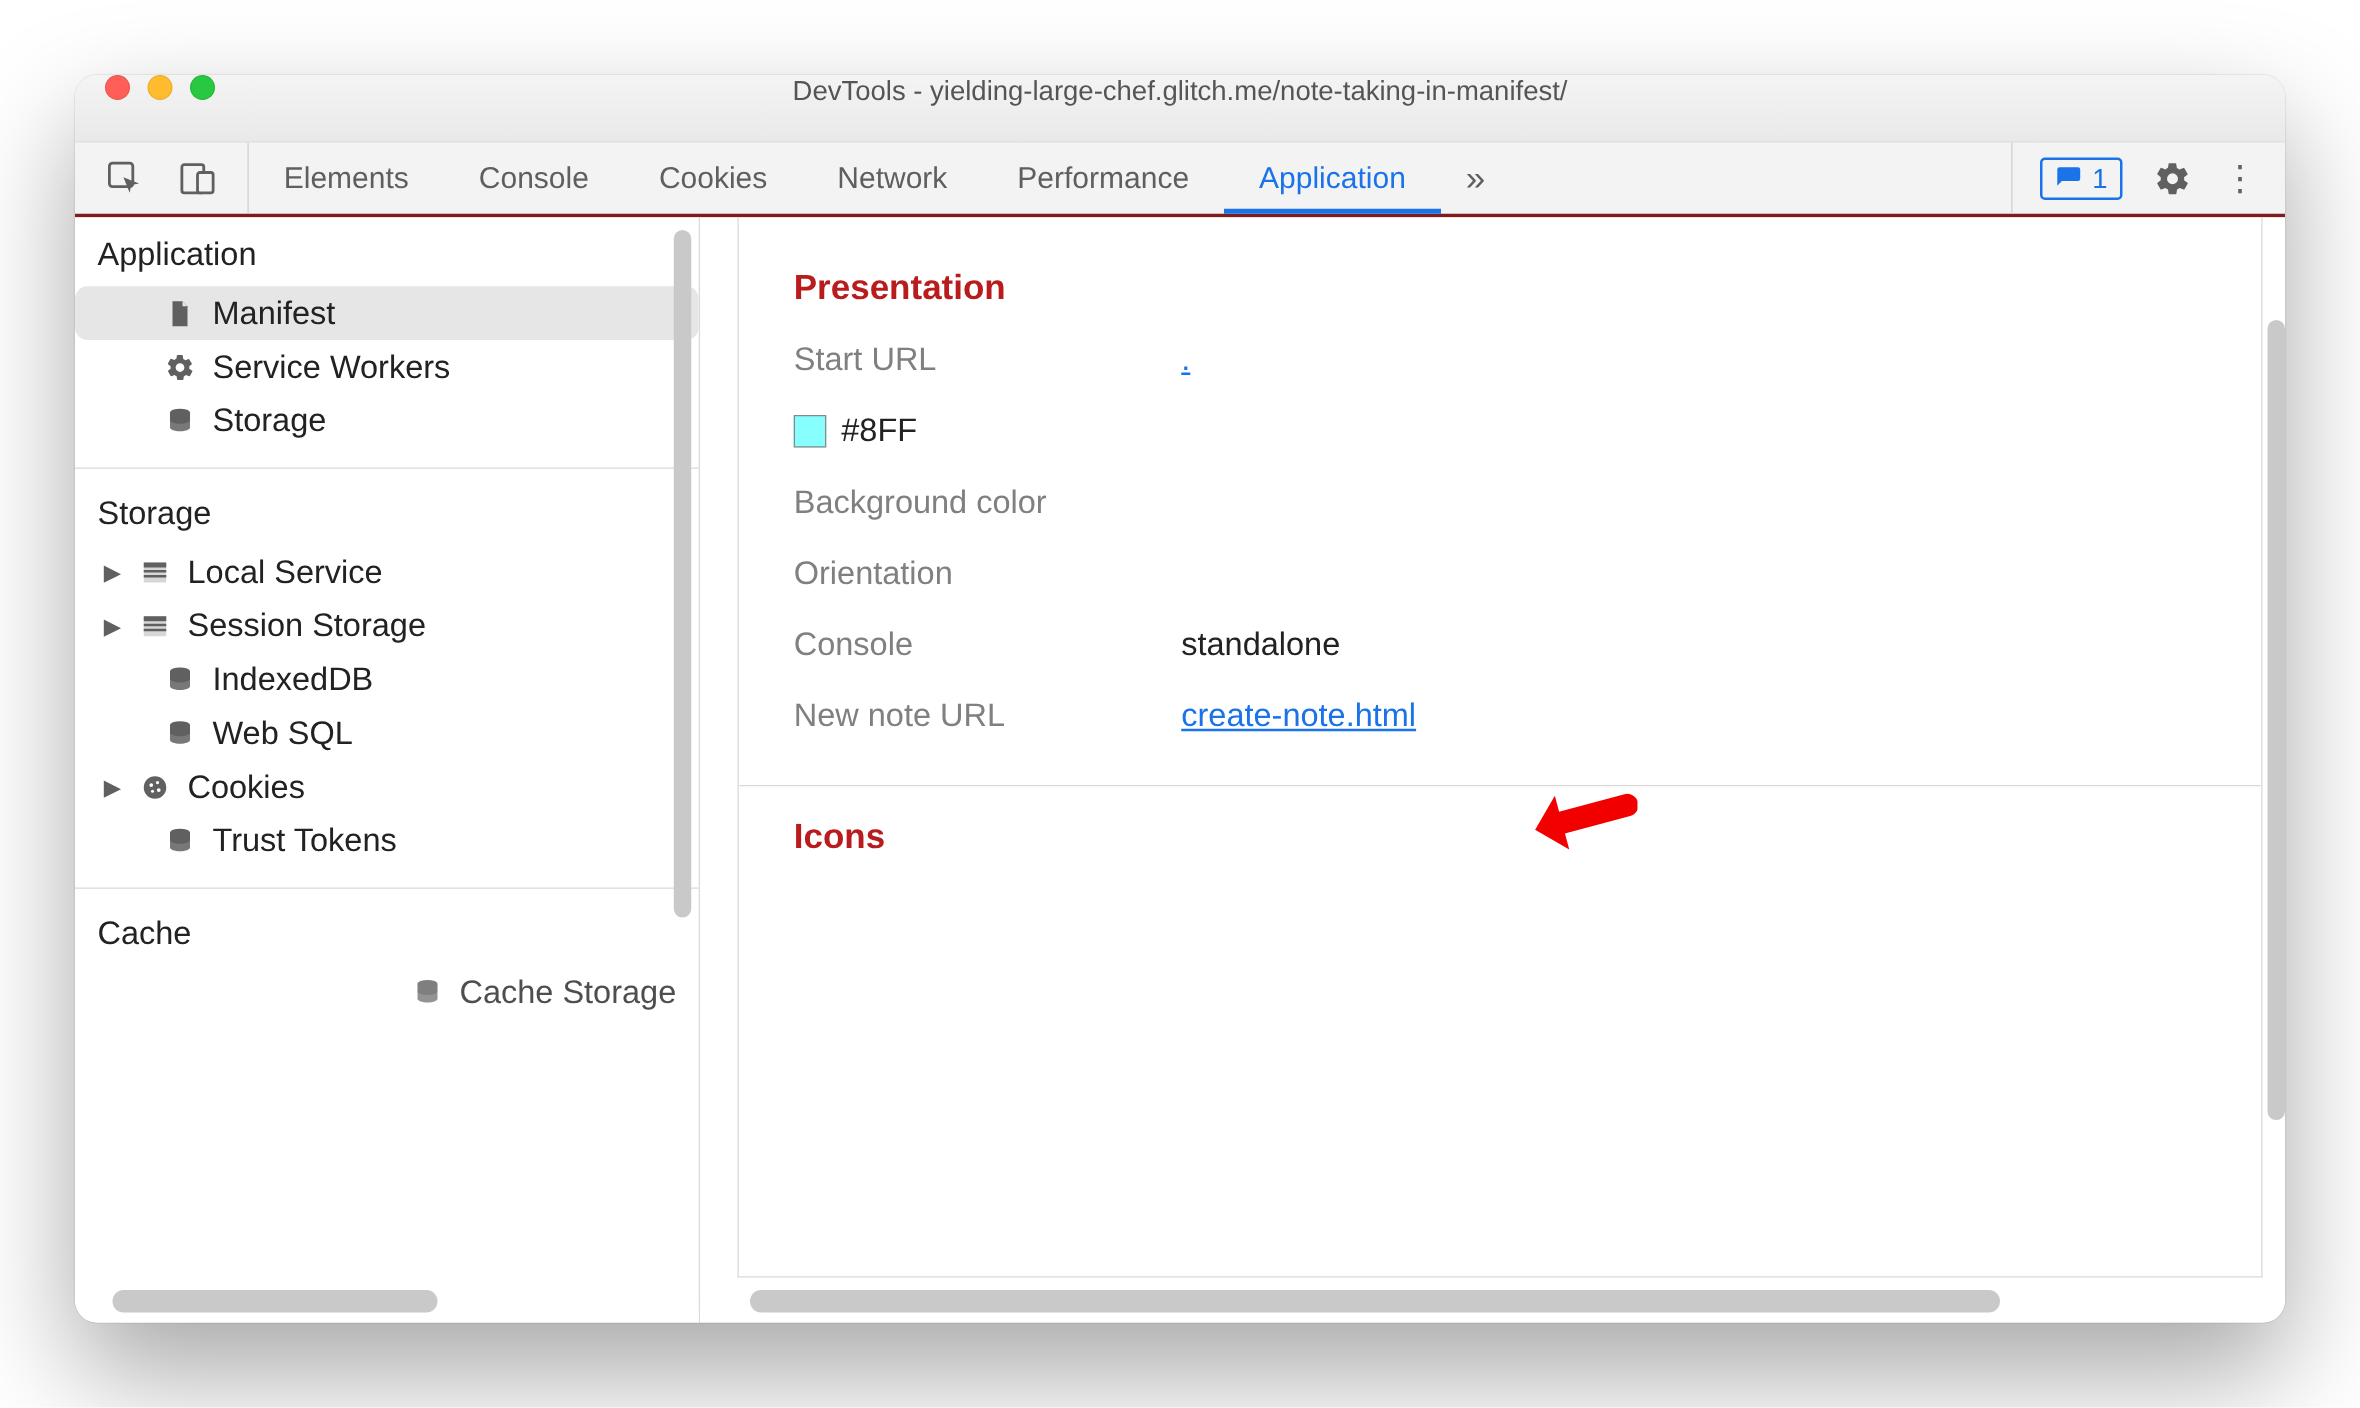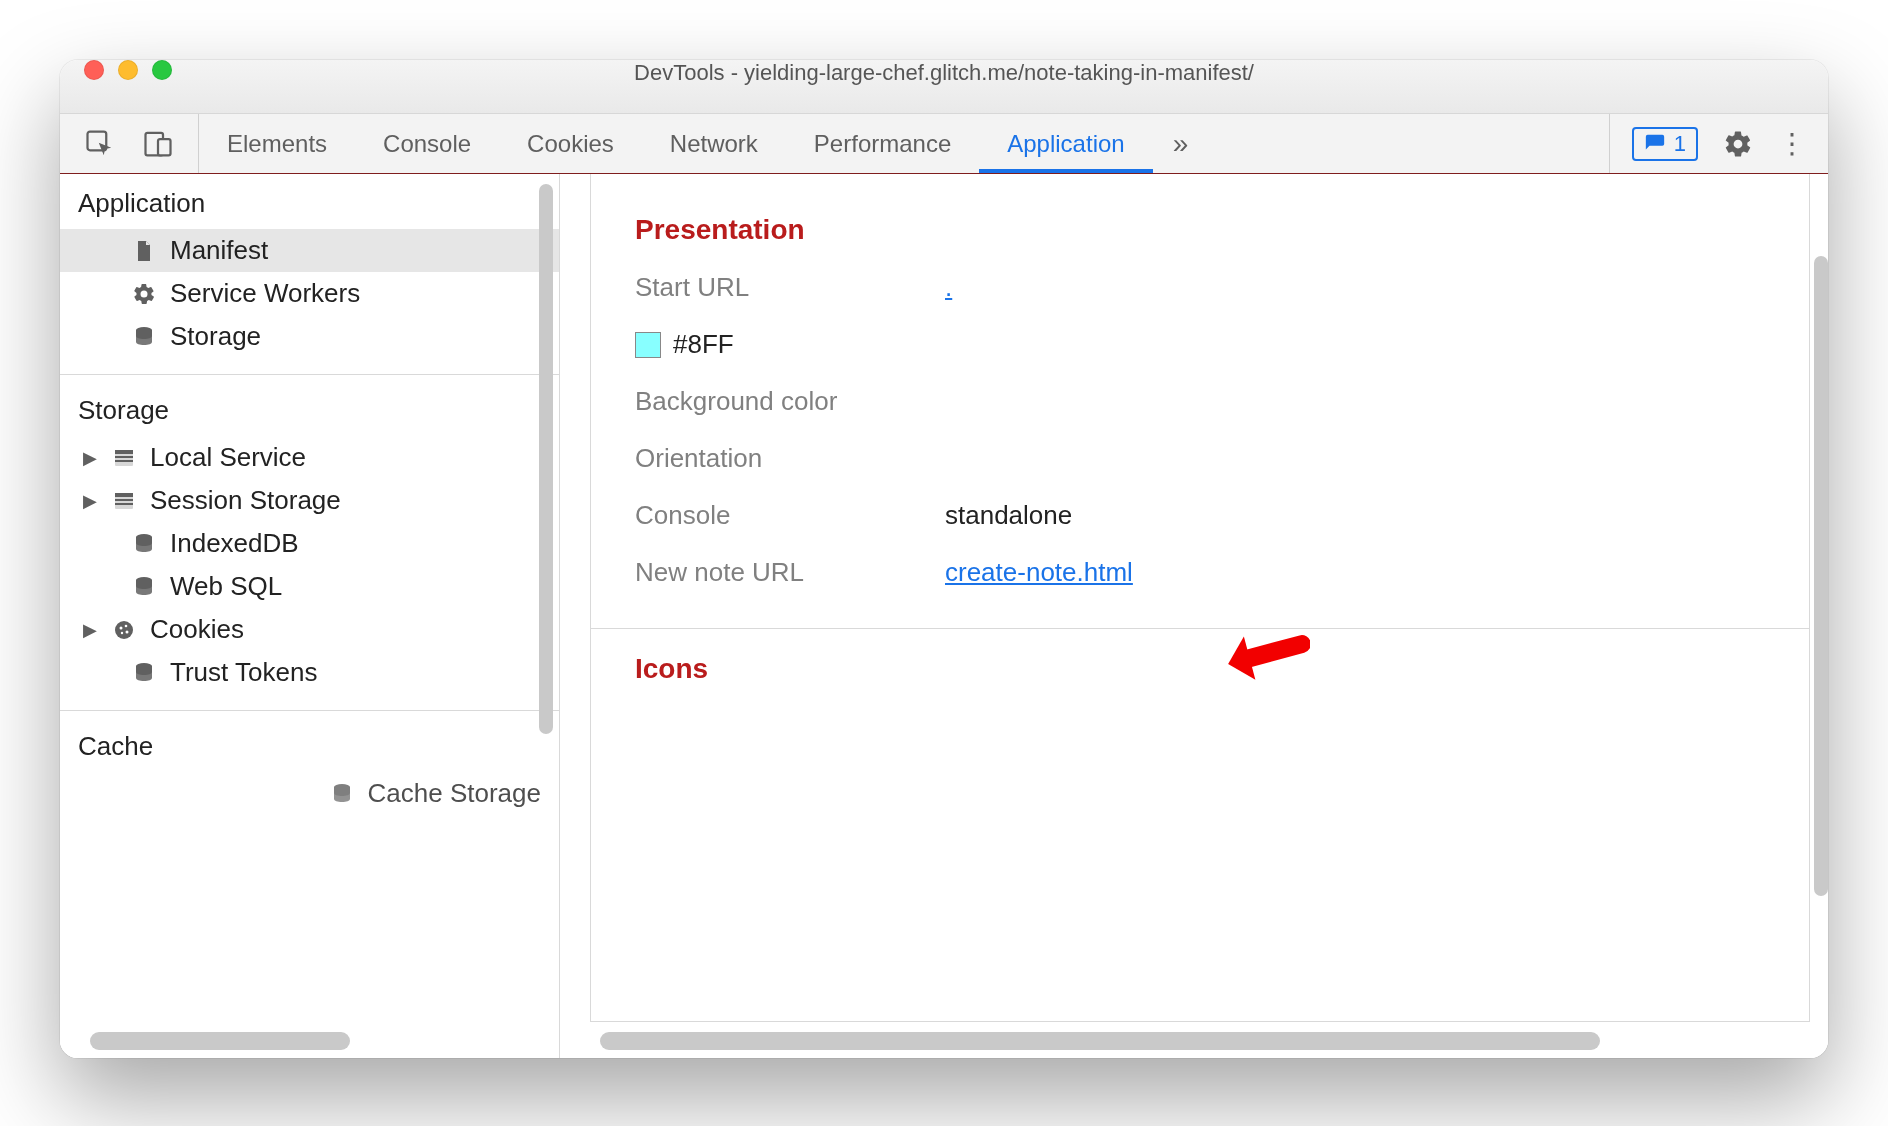--- a/index.html
+++ b/index.html
@@ -6,42 +6,42 @@
   html, body { width: 1888px; height: 1126px; background: transparent; font-family: -apple-system, "Helvetica Neue", Arial, sans-serif; }
   .stage { position: relative; width: 1888px; height: 1126px; }
   .win-shadow { position: absolute; left: 60px; top: 60px; width: 1768px; height: 998px; border-radius: 18px; background:#fff; box-shadow: 0 40px 90px rgba(0,0,0,.35), 0 0 0 1px rgba(0,0,0,.06); overflow: hidden; }
   
   .titlebar { height: 54px; background: linear-gradient(#f4f4f4,#e9e9e9); border-bottom:1px solid #d7d7d7; display:flex; position:relative; }
   .traffic { display:flex; gap:14px; margin-left:24px; }
   .tdot { width:20px; height:20px; border-radius:50%; box-shadow: inset 0 0 0 1px rgba(0,0,0,.08); }
   .tdot.red{background:#ff5f57;} .tdot.yellow{background:#febc2e;} .tdot.green{background:#28c840;}
   .title { position:absolute; left:0; right:0; text-align:center; font-size:22px; color:#555; pointer-events:none; }
   
-  .toolbar { height:60px; background:#f3f3f3; border-bottom:1px solid #7f1d1d; display:flex; align-items:stretch; }
+  .toolbar { height:60px; background:#f3f3f3; border-bottom:3px solid #7f1d1d; display:flex; align-items:stretch; }
   .toolbar-left { display:flex; align-items:center; padding:0 22px; gap:22px; border-right:1px solid #d0d0d0; }
   .ico-btn { width:36px; height:36px; display:flex; align-items:center; justify-content:center; color:#606060; }
   .ico-btn svg { display:block; }
   .tabs { display:flex; align-items:stretch; flex:1; }
   .tab { padding:0 28px; display:flex; align-items:center; font-size:24px; color:#5f5f5f; cursor:pointer; }
   .tab.active { color:#1a73e8; box-shadow: inset 0 -4px 0 #1a73e8; }
   .more-tabs { padding:0 20px; display:flex; align-items:center; font-size:28px; color:#5f5f5f; }
   .toolbar-right { display:flex; align-items:center; gap:22px; padding:0 22px; border-left:1px solid #d0d0d0; }
   .issues-chip { display:flex; align-items:center; gap:8px; border:2px solid #1a73e8; border-radius:4px; padding:2px 10px; color:#1a73e8; font-size:22px; }
   .gear { color:#606060; }
   .kebab { color:#606060; font-size:28px; line-height:1; }
   
   .body { position:absolute; top:114px; bottom:0; left:0; right:0; display:flex; background:#fff; }
   .sidebar { width:500px; border-right:1px solid #d9d9d9; position:relative; overflow:hidden; background:#fff; }
   .section-title { padding:14px 18px 10px 18px; font-size:26px; color:#222; }
   .tree { padding-bottom:10px; }
   .tree-item { display:flex; align-items:center; gap:12px; padding:6px 18px 6px 42px; font-size:26px; color:#222; cursor:pointer; }
   .tree-item.with-arrow { padding-left:22px; }
   .tree-item .arrow { width:16px; display:inline-flex; justify-content:center; color:#606060; font-size:18px; }
   .tree-item .spacer { width:16px; }
-  .tree-item.selected { background:#e6e6e6; }
+  .tree-item.selected { background:#e6e6e6;border-radius:10px; }
   .divider { height:1px; background:#d9d9d9; margin:6px 0; }
   .sb-scroll { position:absolute; right:6px; top:10px; bottom:40px; width:14px; }
   .sb-thumb { position:absolute; left:0; right:0; top:0; height:550px; background:#c9c9c9; border-radius:8px; }
   .sb-hscroll { position:absolute; left:30px; bottom:8px; height:18px; width:260px; background:#c9c9c9; border-radius:10px; }
   
   .content { flex:1; position:relative; background:#fff; }
   .content-inner { position:absolute; left:30px; right:18px; top:0; bottom:36px; border:1px solid #d9d9d9; border-top:none; padding:40px 44px 20px 44px; overflow:hidden; }
   .section-h { font-size:28px; font-weight:700; color:#b91c1c; margin-bottom:24px; }
   .kv { display:flex; align-items:center; margin:26px 0; }
   .kv .k { width:310px; text-align:left; padding-right:18px; font-size:26px; color:#808080; }

